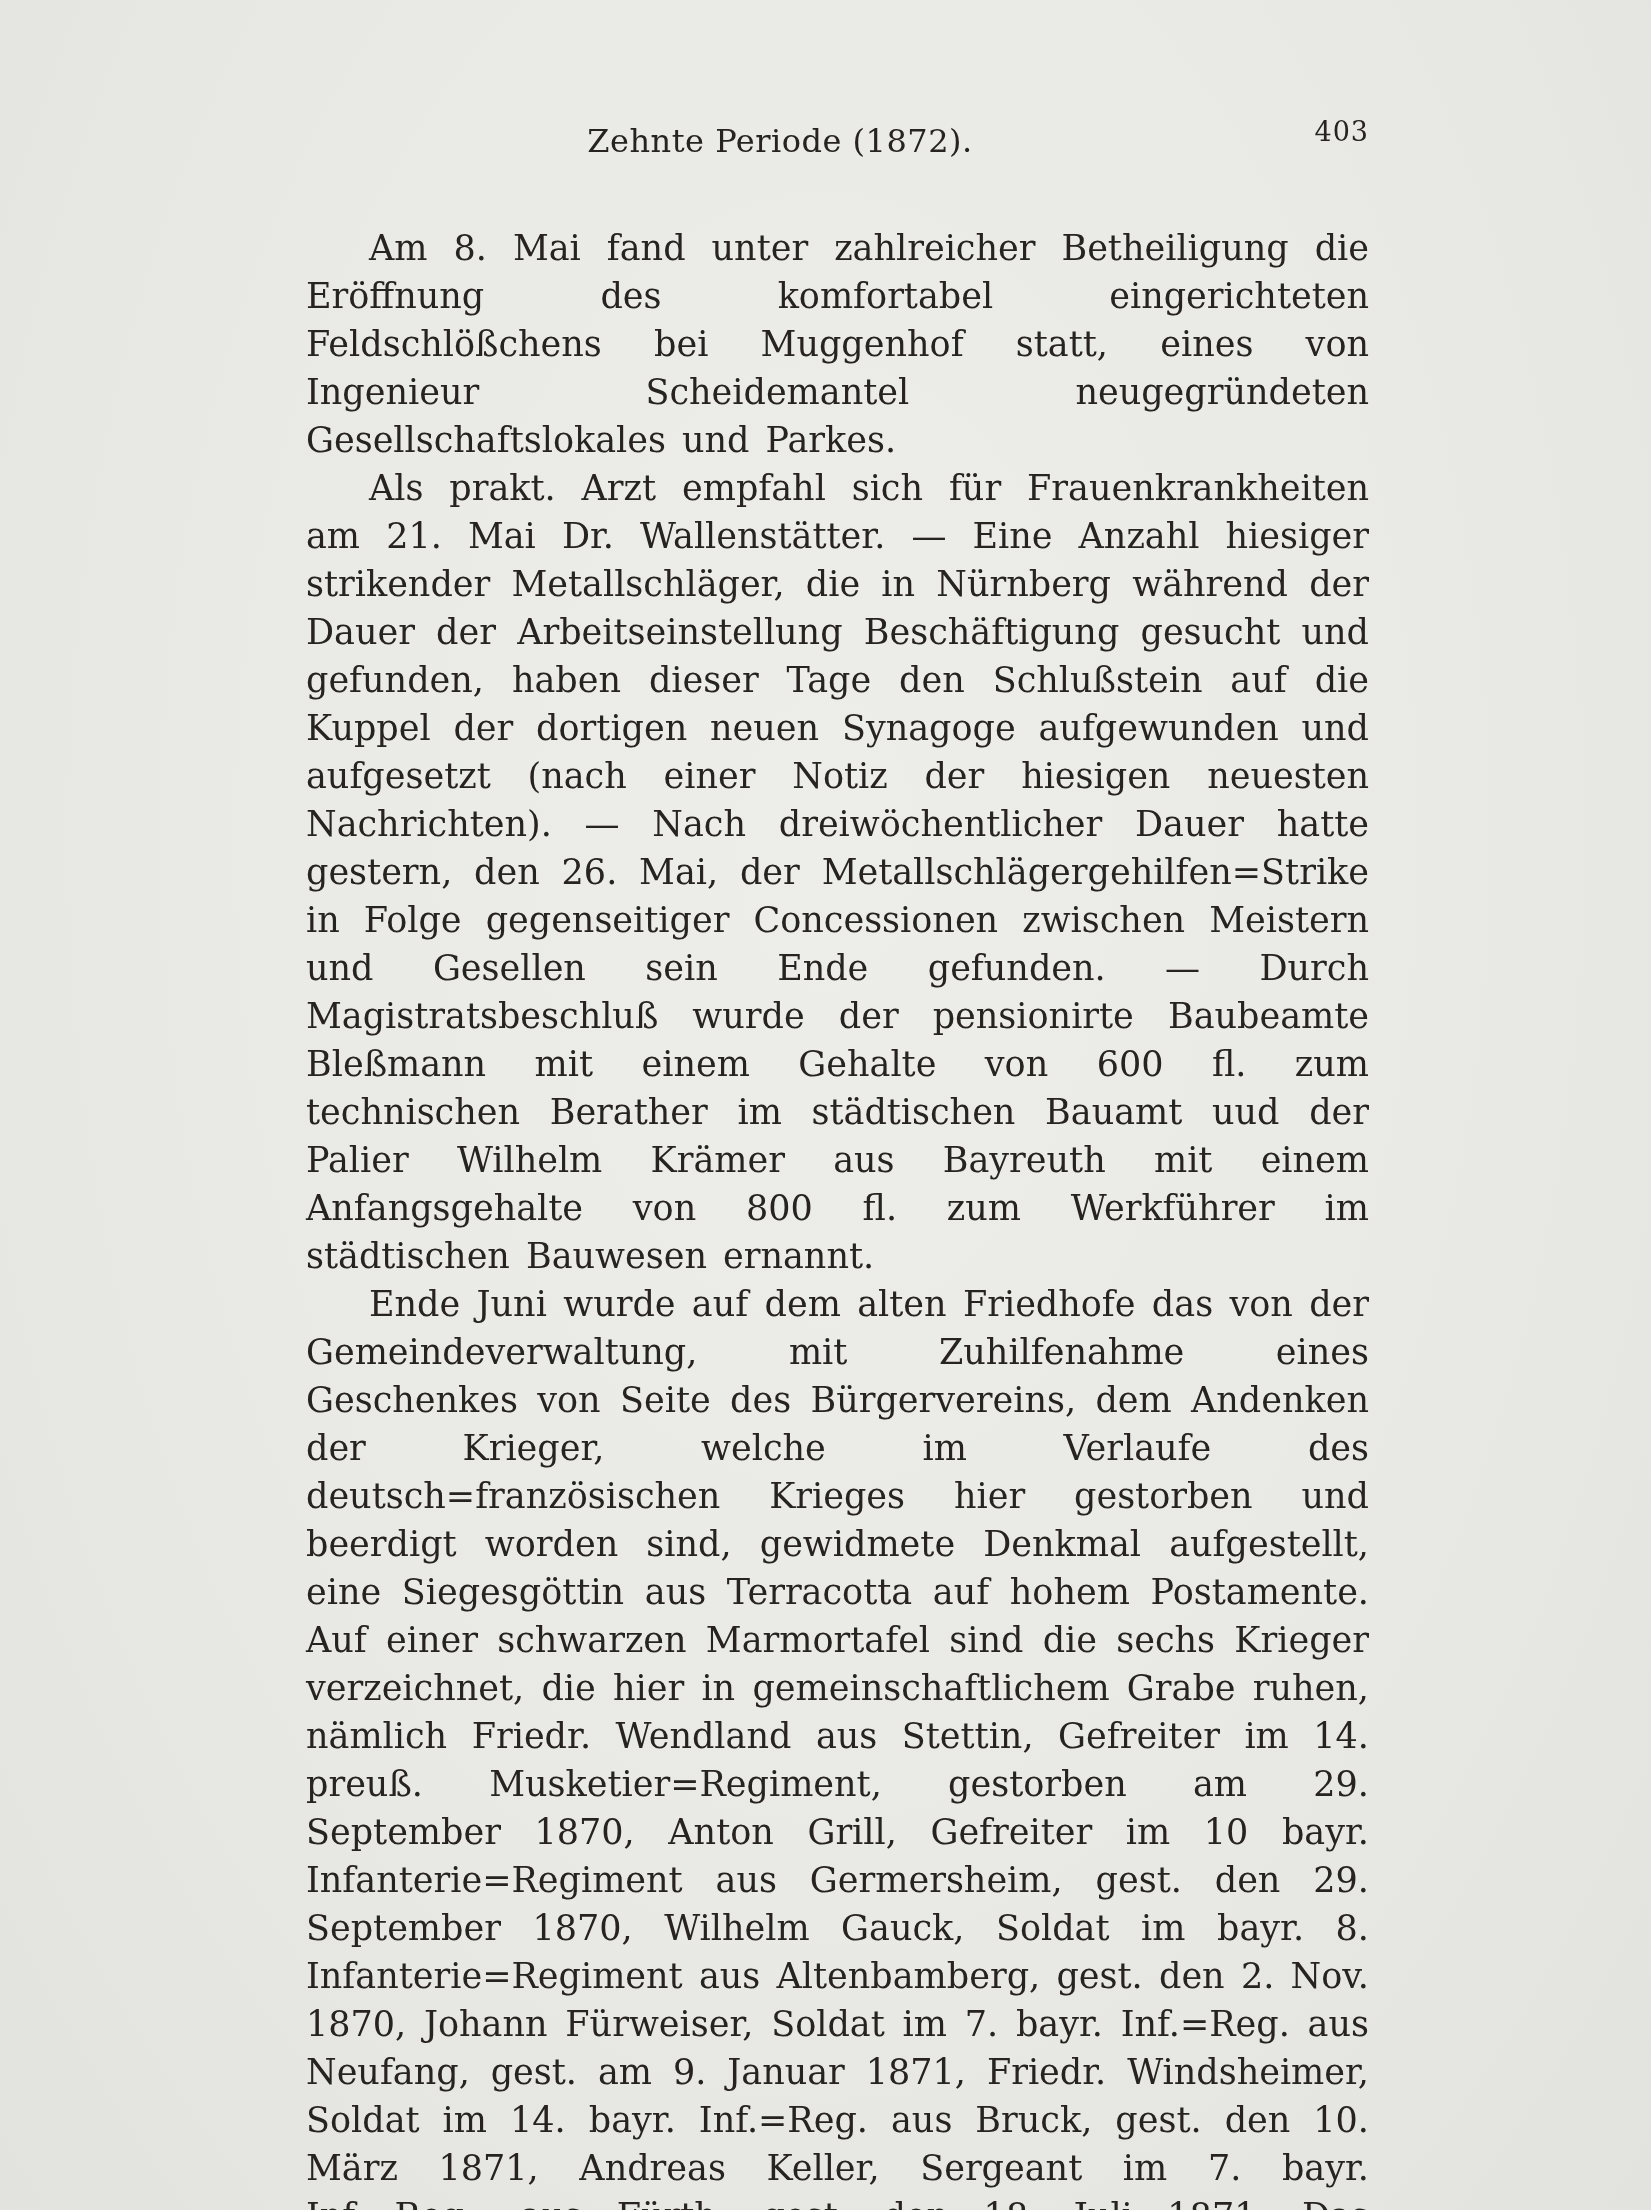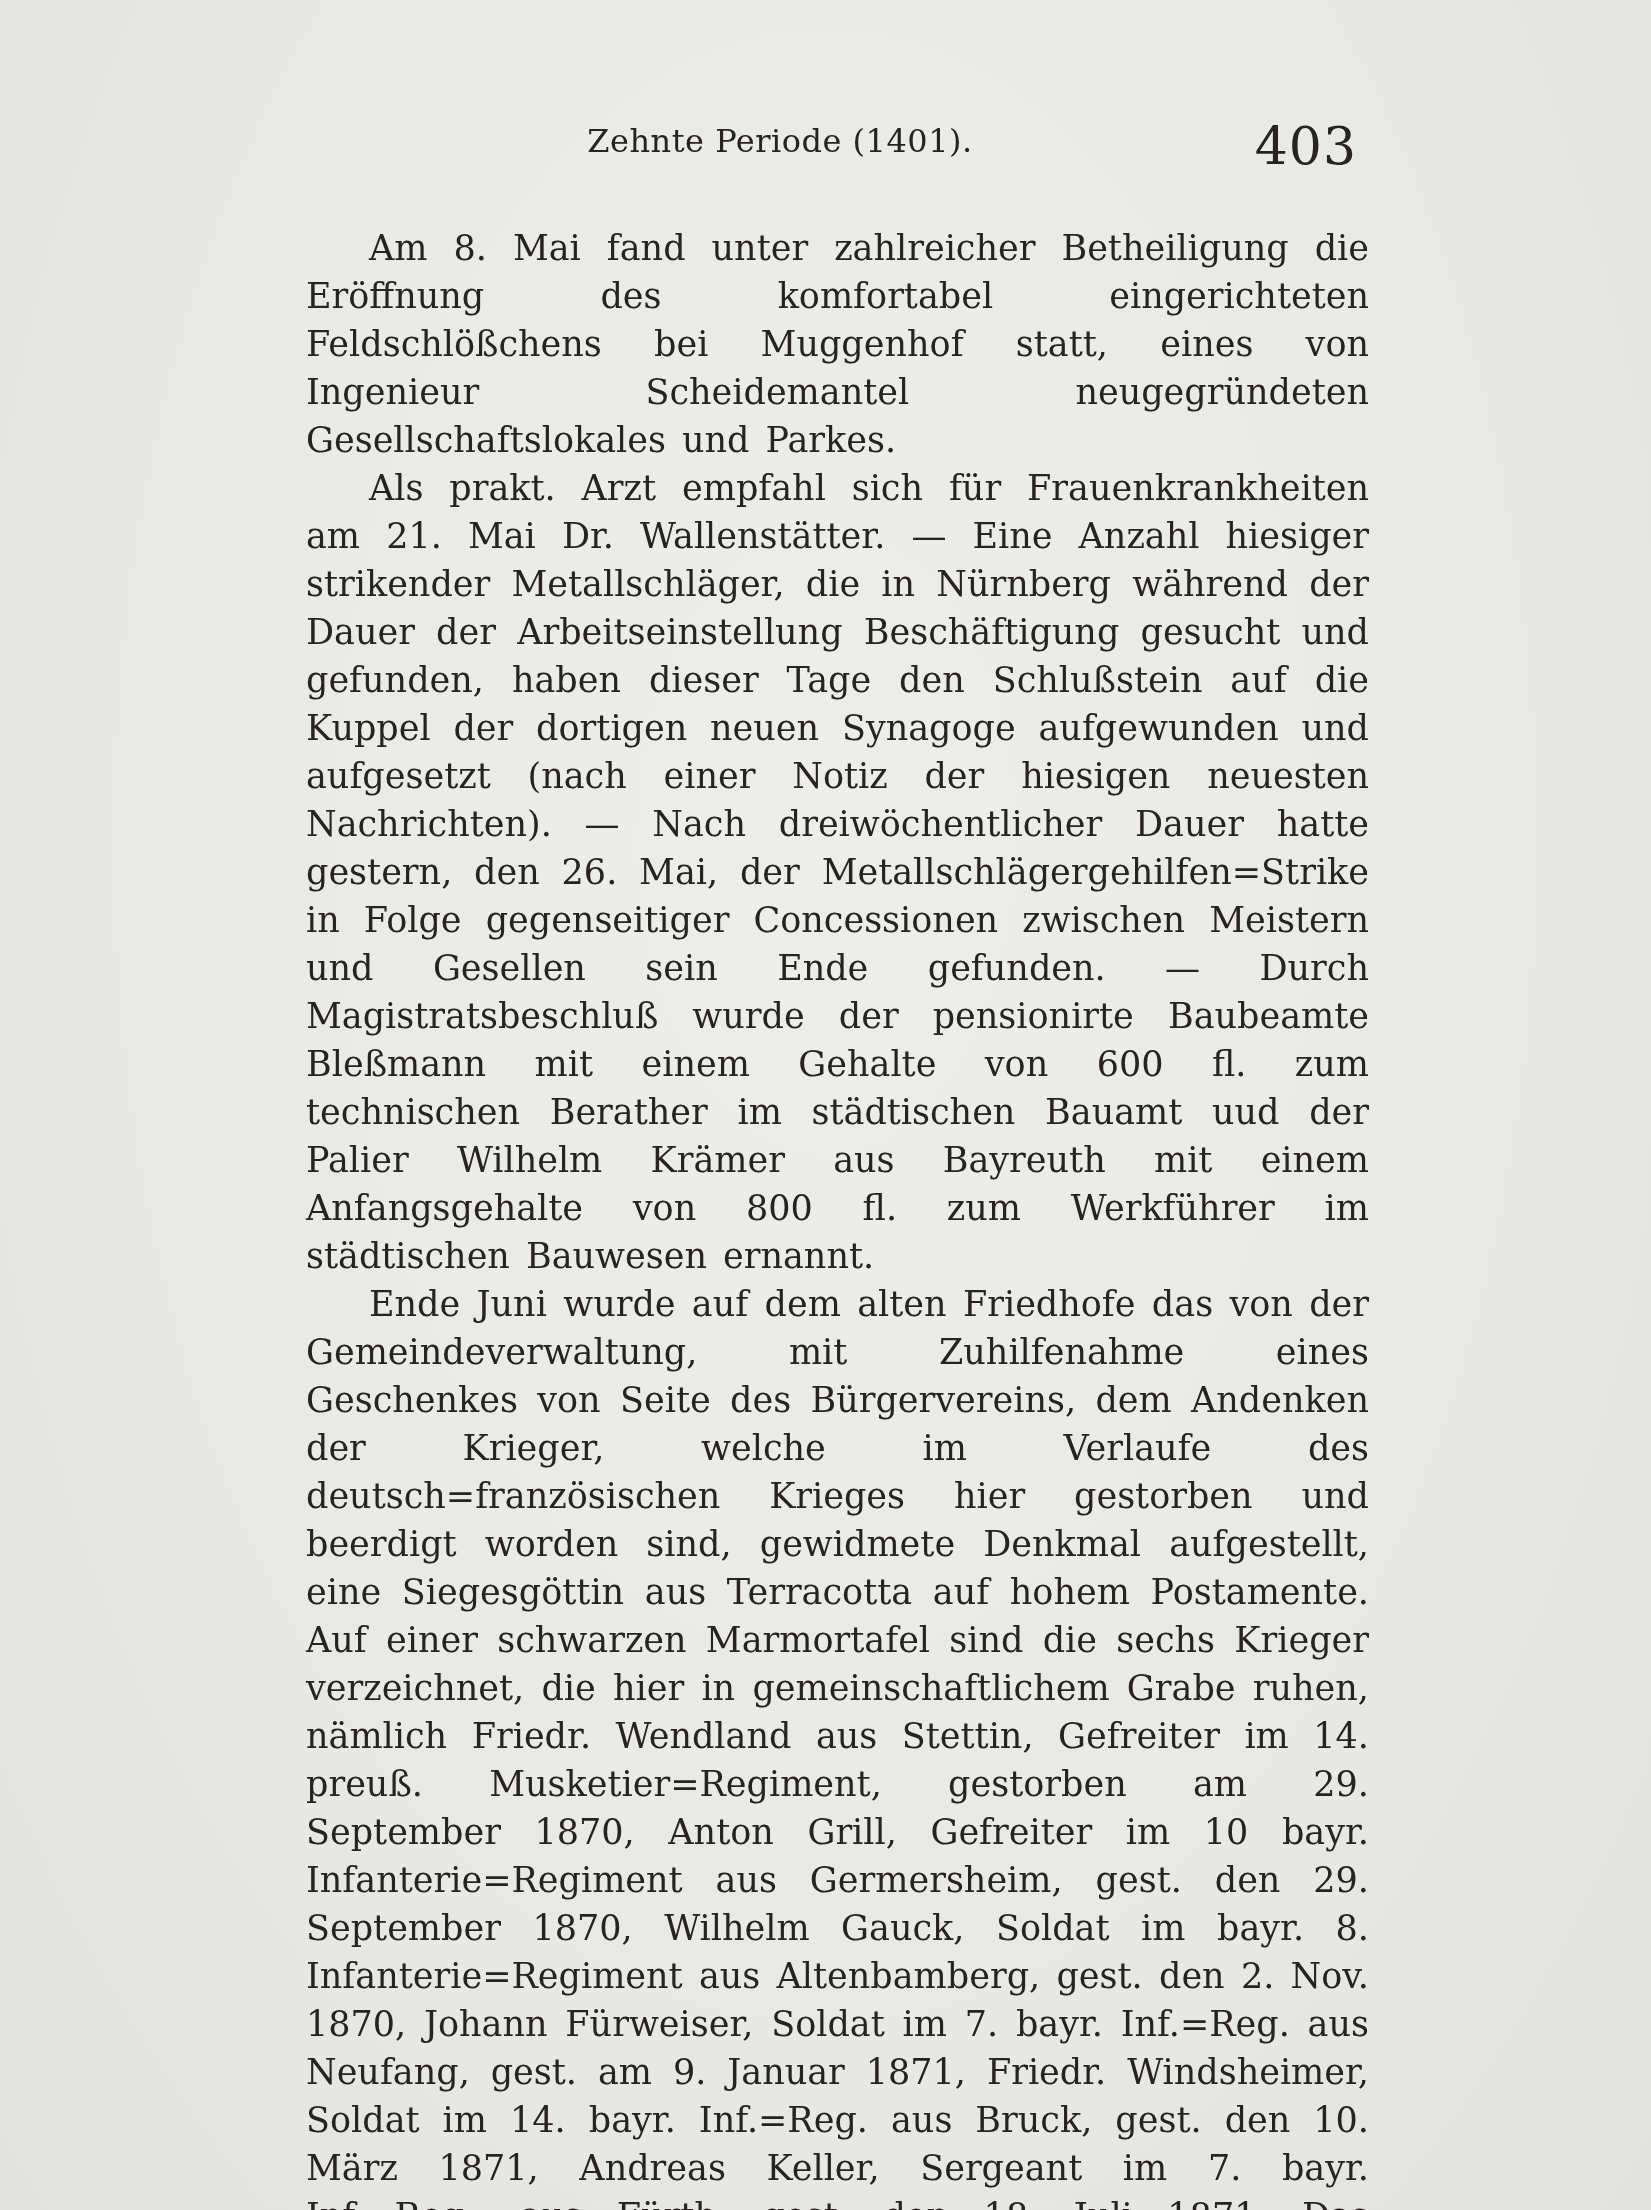--- a/index.html
+++ b/index.html
@@ -28,43 +28,43 @@
     position: absolute;
     left: 0;
     right: 115px;
     text-align: center;
     font-size: 32px;
     letter-spacing: 0.5px;
     white-space: nowrap;
   }
   .page-number {
     position: absolute;
-    right: 12px;
+    right: 0;
     top: -5.7px;
-    font-size: 52px;
+    font-size: 27px;
     letter-spacing: 1px;
   }
   .body-text {
     font-size: 35px;
     line-height: 48px;
     text-align: justify;
     word-spacing: 0.14em;
   }
   .body-text p {
     margin: 0;
     text-indent: 63px;
   }
 </style>
 </head>
 <body>
 
 <div class="scan-page">
 
   <div class="page-header">
-    <span class="running-title">Zehnte Periode (1401).</span>
+    <span class="running-title">Zehnte Periode (1872).</span>
     <span class="page-number">403</span>
   </div>
 
   <div class="body-text">
     <p>Am 8. Mai fand unter zahlreicher Betheiligung die Eröffnung des komfortabel eingerichteten Feldschlößchens bei Muggenhof statt, eines von Ingenieur Scheidemantel neugegründeten Gesellschaftslokales und Parkes.</p>
     <p>Als prakt. Arzt empfahl sich für Frauenkrankheiten am 21. Mai Dr. Wallenstätter. — Eine Anzahl hiesiger strikender Metallschläger, die in Nürnberg während der Dauer der Arbeitseinstellung Beschäftigung gesucht und gefunden, haben dieser Tage den Schlußstein auf die Kuppel der dortigen neuen Synagoge aufgewunden und aufgesetzt (nach einer Notiz der hiesigen neuesten Nachrichten). — Nach dreiwöchentlicher Dauer hatte gestern, den 26. Mai, der Metallschlägergehilfen=Strike in Folge gegenseitiger Concessionen zwischen Meistern und Gesellen sein Ende gefunden. — Durch Magistratsbeschluß wurde der pensionirte Baubeamte Bleßmann mit einem Gehalte von 600 fl. zum technischen Berather im städtischen Bauamt uud der Palier Wilhelm Krämer aus Bayreuth mit einem Anfangsgehalte von 800 fl. zum Werkführer im städtischen Bauwesen ernannt.</p>
     <p>Ende Juni wurde auf dem alten Friedhofe das von der Gemeindeverwaltung, mit Zuhilfenahme eines Geschenkes von Seite des Bürgervereins, dem Andenken der Krieger, welche im Verlaufe des deutsch=französischen Krieges hier gestorben und beerdigt worden sind, gewidmete Denkmal aufgestellt, eine Siegesgöttin aus Terracotta auf hohem Postamente. Auf einer schwarzen Marmortafel sind die sechs Krieger verzeichnet, die hier in gemeinschaftlichem Grabe ruhen, nämlich Friedr. Wendland aus Stettin, Gefreiter im 14. preuß. Musketier=Regiment, gestorben am 29. September 1870, Anton Grill, Gefreiter im 10 bayr. Infanterie=Regiment aus Germersheim, gest. den 29. September 1870, Wilhelm Gauck, Soldat im bayr. 8. Infanterie=Regiment aus Altenbamberg, gest. den 2. Nov. 1870, Johann Fürweiser, Soldat im 7. bayr. Inf.=Reg. aus Neufang, gest. am 9. Januar 1871, Friedr. Windsheimer, Soldat im 14. bayr. Inf.=Reg. aus Bruck, gest. den 10. März 1871, Andreas Keller, Sergeant im 7. bayr. Inf.=Reg., aus Fürth, gest. den 18. Juli 1871. Das Denkmal wird alljährlich am Johannistage auf Kosten der Gemeinde mit Blumen und Kränzen geschmückt.</p>
 
   </div>
 

